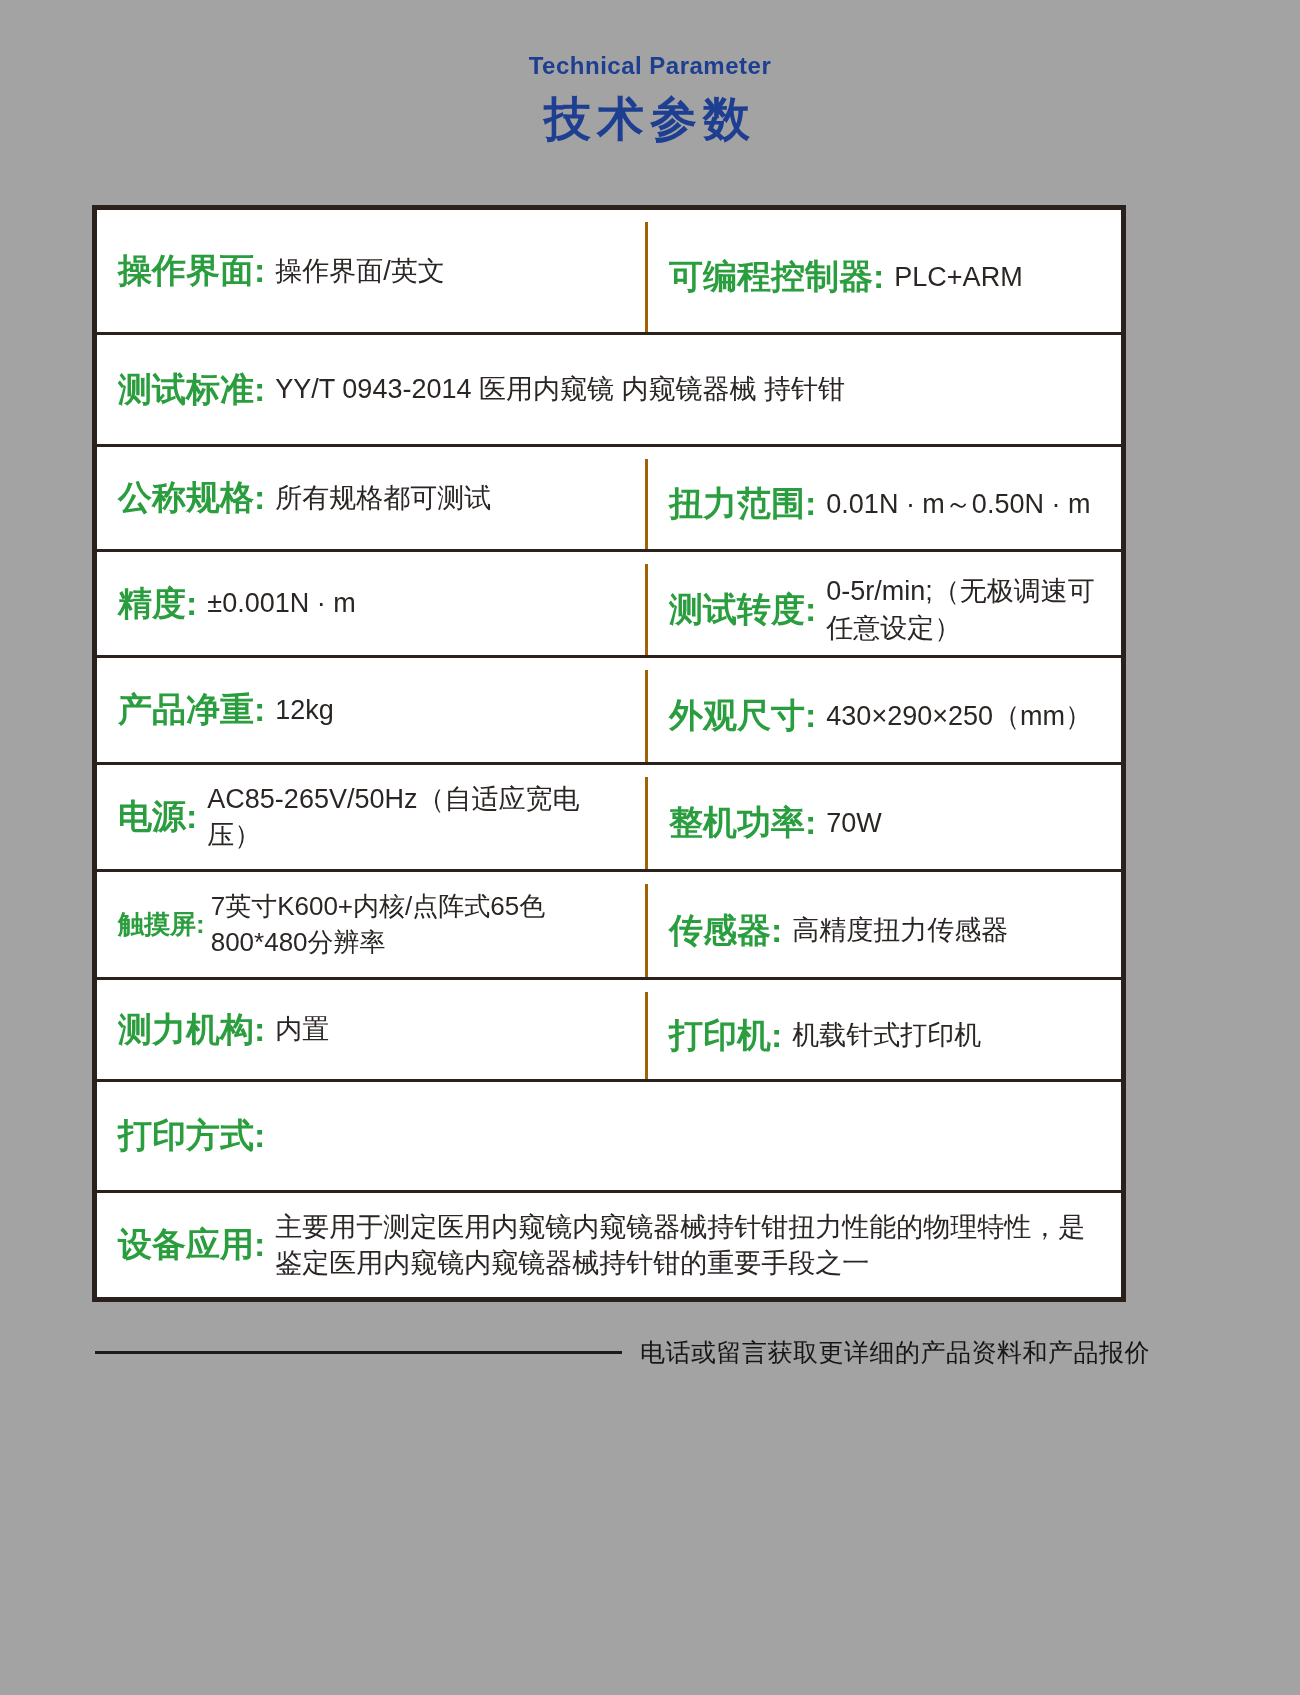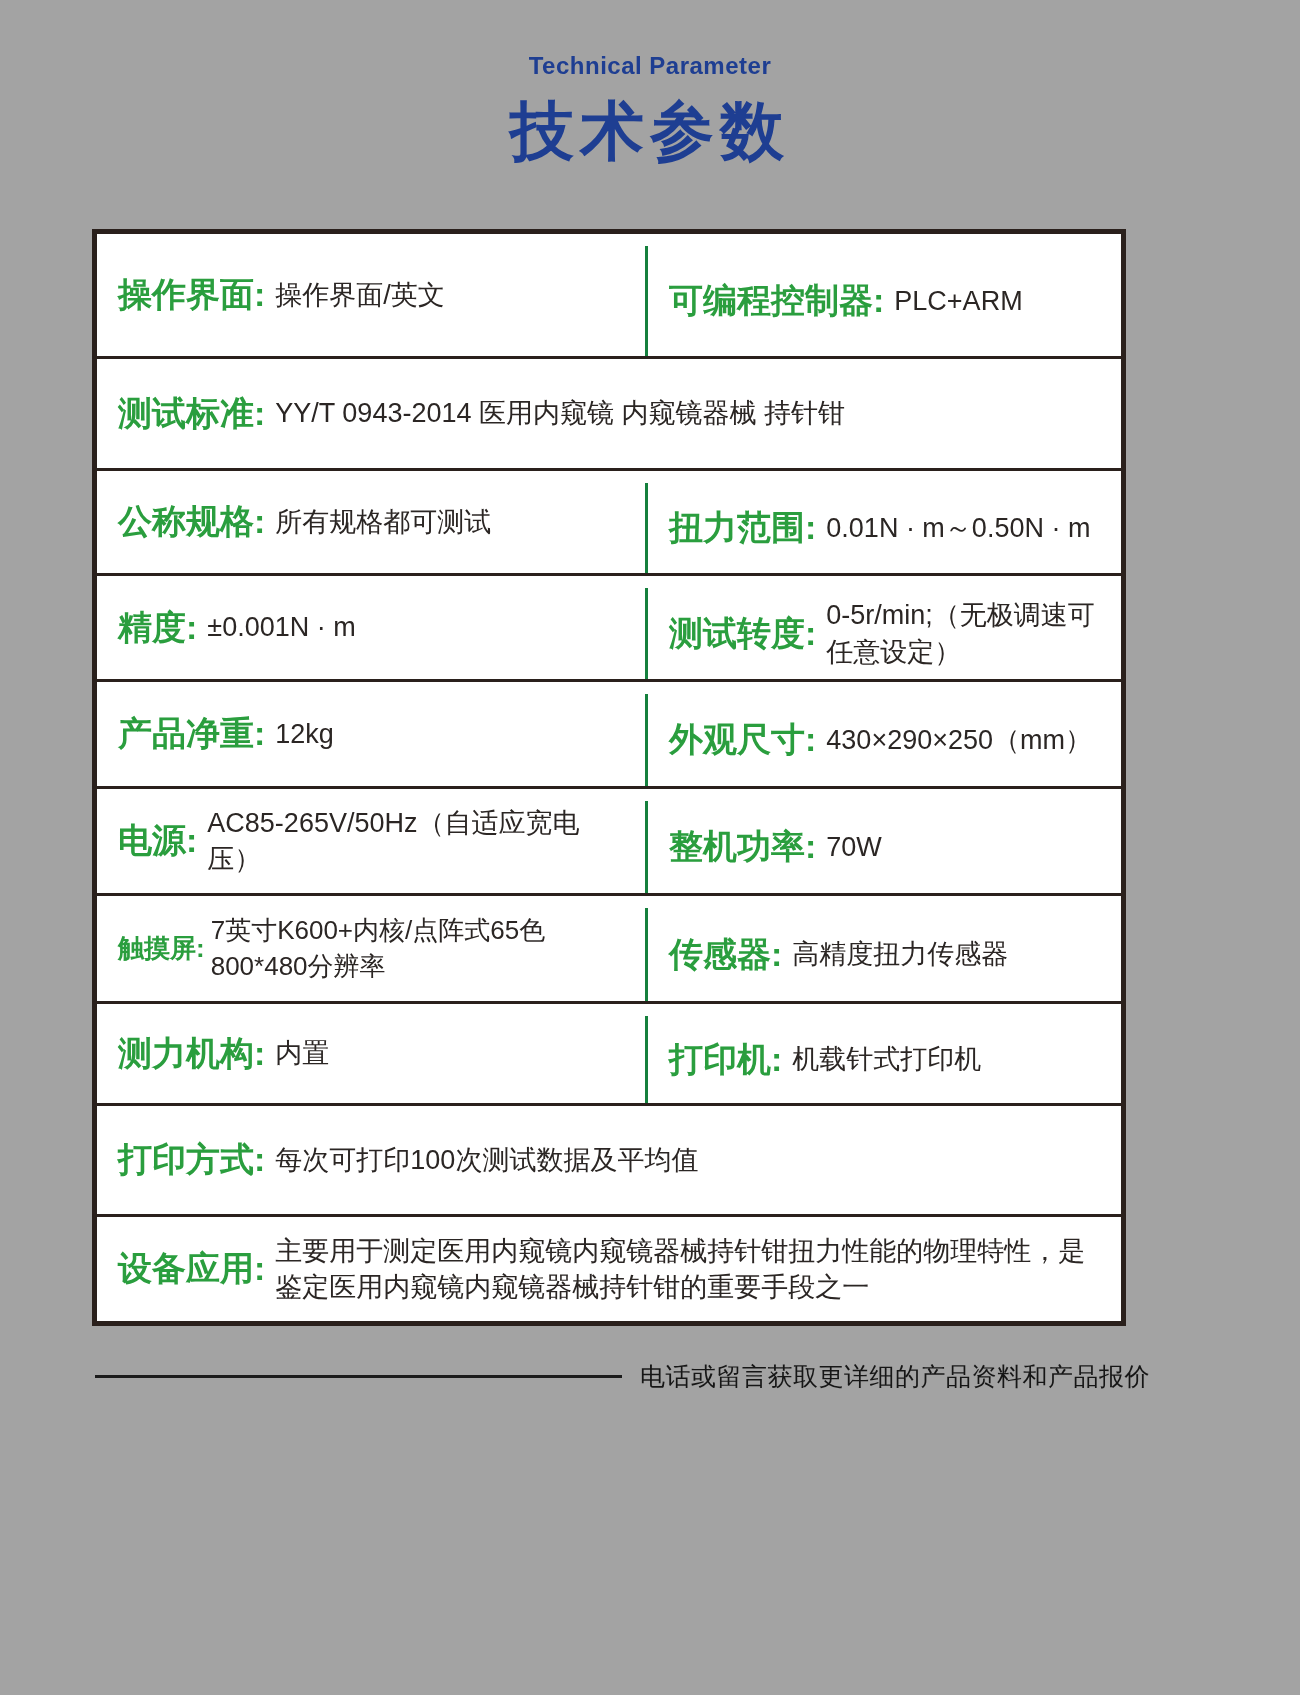--- a/index.html
+++ b/index.html
@@ -11,21 +11,21 @@
   .page{width:1300px;height:1695px;background:#a3a3a3;overflow:hidden;position:relative;}
 
   
   .hdr{ text-align:center; }
   .hdr-sub{
     padding-top:52px;
     font-size:24px;font-weight:bold;color:#1e3e92;letter-spacing:0.5px;
   }
   .hdr-title{
     margin-top:8px;
-    font-size:64px;font-weight:bold;color:#1e3e92;letter-spacing:6px;
+    font-size:47px;font-weight:bold;color:#1e3e92;letter-spacing:6px;
   }
 
   
   .spec-table{
     box-sizing:border-box;
     margin:54px 0 0 92px;
     width:1034px;
     border:5px solid #2a201c;
     background:#ffffff;
   }
@@ -34,21 +34,21 @@
     border-top:3px solid #2a201c;
   }
   .row:first-child{border-top:none;}
   .cell{
     box-sizing:border-box;
     display:flex;align-items:center;
     padding-left:21px;padding-right:14px;
     overflow:hidden;
   }
   .cell-left{width:548px;flex-shrink:0;}
-  .cell-right{flex:1;border-left:3px solid #15803d;margin-top:12px;}
+  .cell-right{flex:1;border-left:3px solid #a16207;margin-top:12px;}
   .cell-full{width:100%;}
   .lbl{
     color:#2a9e3e;font-weight:bold;font-size:34px;
     white-space:nowrap;margin-right:10px;flex-shrink:0;
   }
   .val{
     color:#2b2624;font-size:27px;line-height:1.35;
   }
   
   .h1{height:122px}.h2{height:109px}.h3{height:102px}.h4{height:103px}
@@ -162,21 +162,20 @@
       </div>
       <div class="cell cell-right">
         <span class="lbl">打印机:</span>
         <span class="val">机载针式打印机</span>
       </div>
     </div>
 
     <div class="row h9">
       <div class="cell cell-full">
         <span class="lbl">打印方式:</span>
-        <span class="val">每次可打印100次测试数据及平均值</span>
       </div>
     </div>
 
     <div class="row h10">
       <div class="cell cell-full">
         <span class="lbl">设备应用:</span>
         <span class="val">主要用于测定医用内窥镜内窥镜器械持针钳扭力性能的物理特性，是鉴定医用内窥镜内窥镜器械持针钳的重要手段之一</span>
       </div>
     </div>
 

